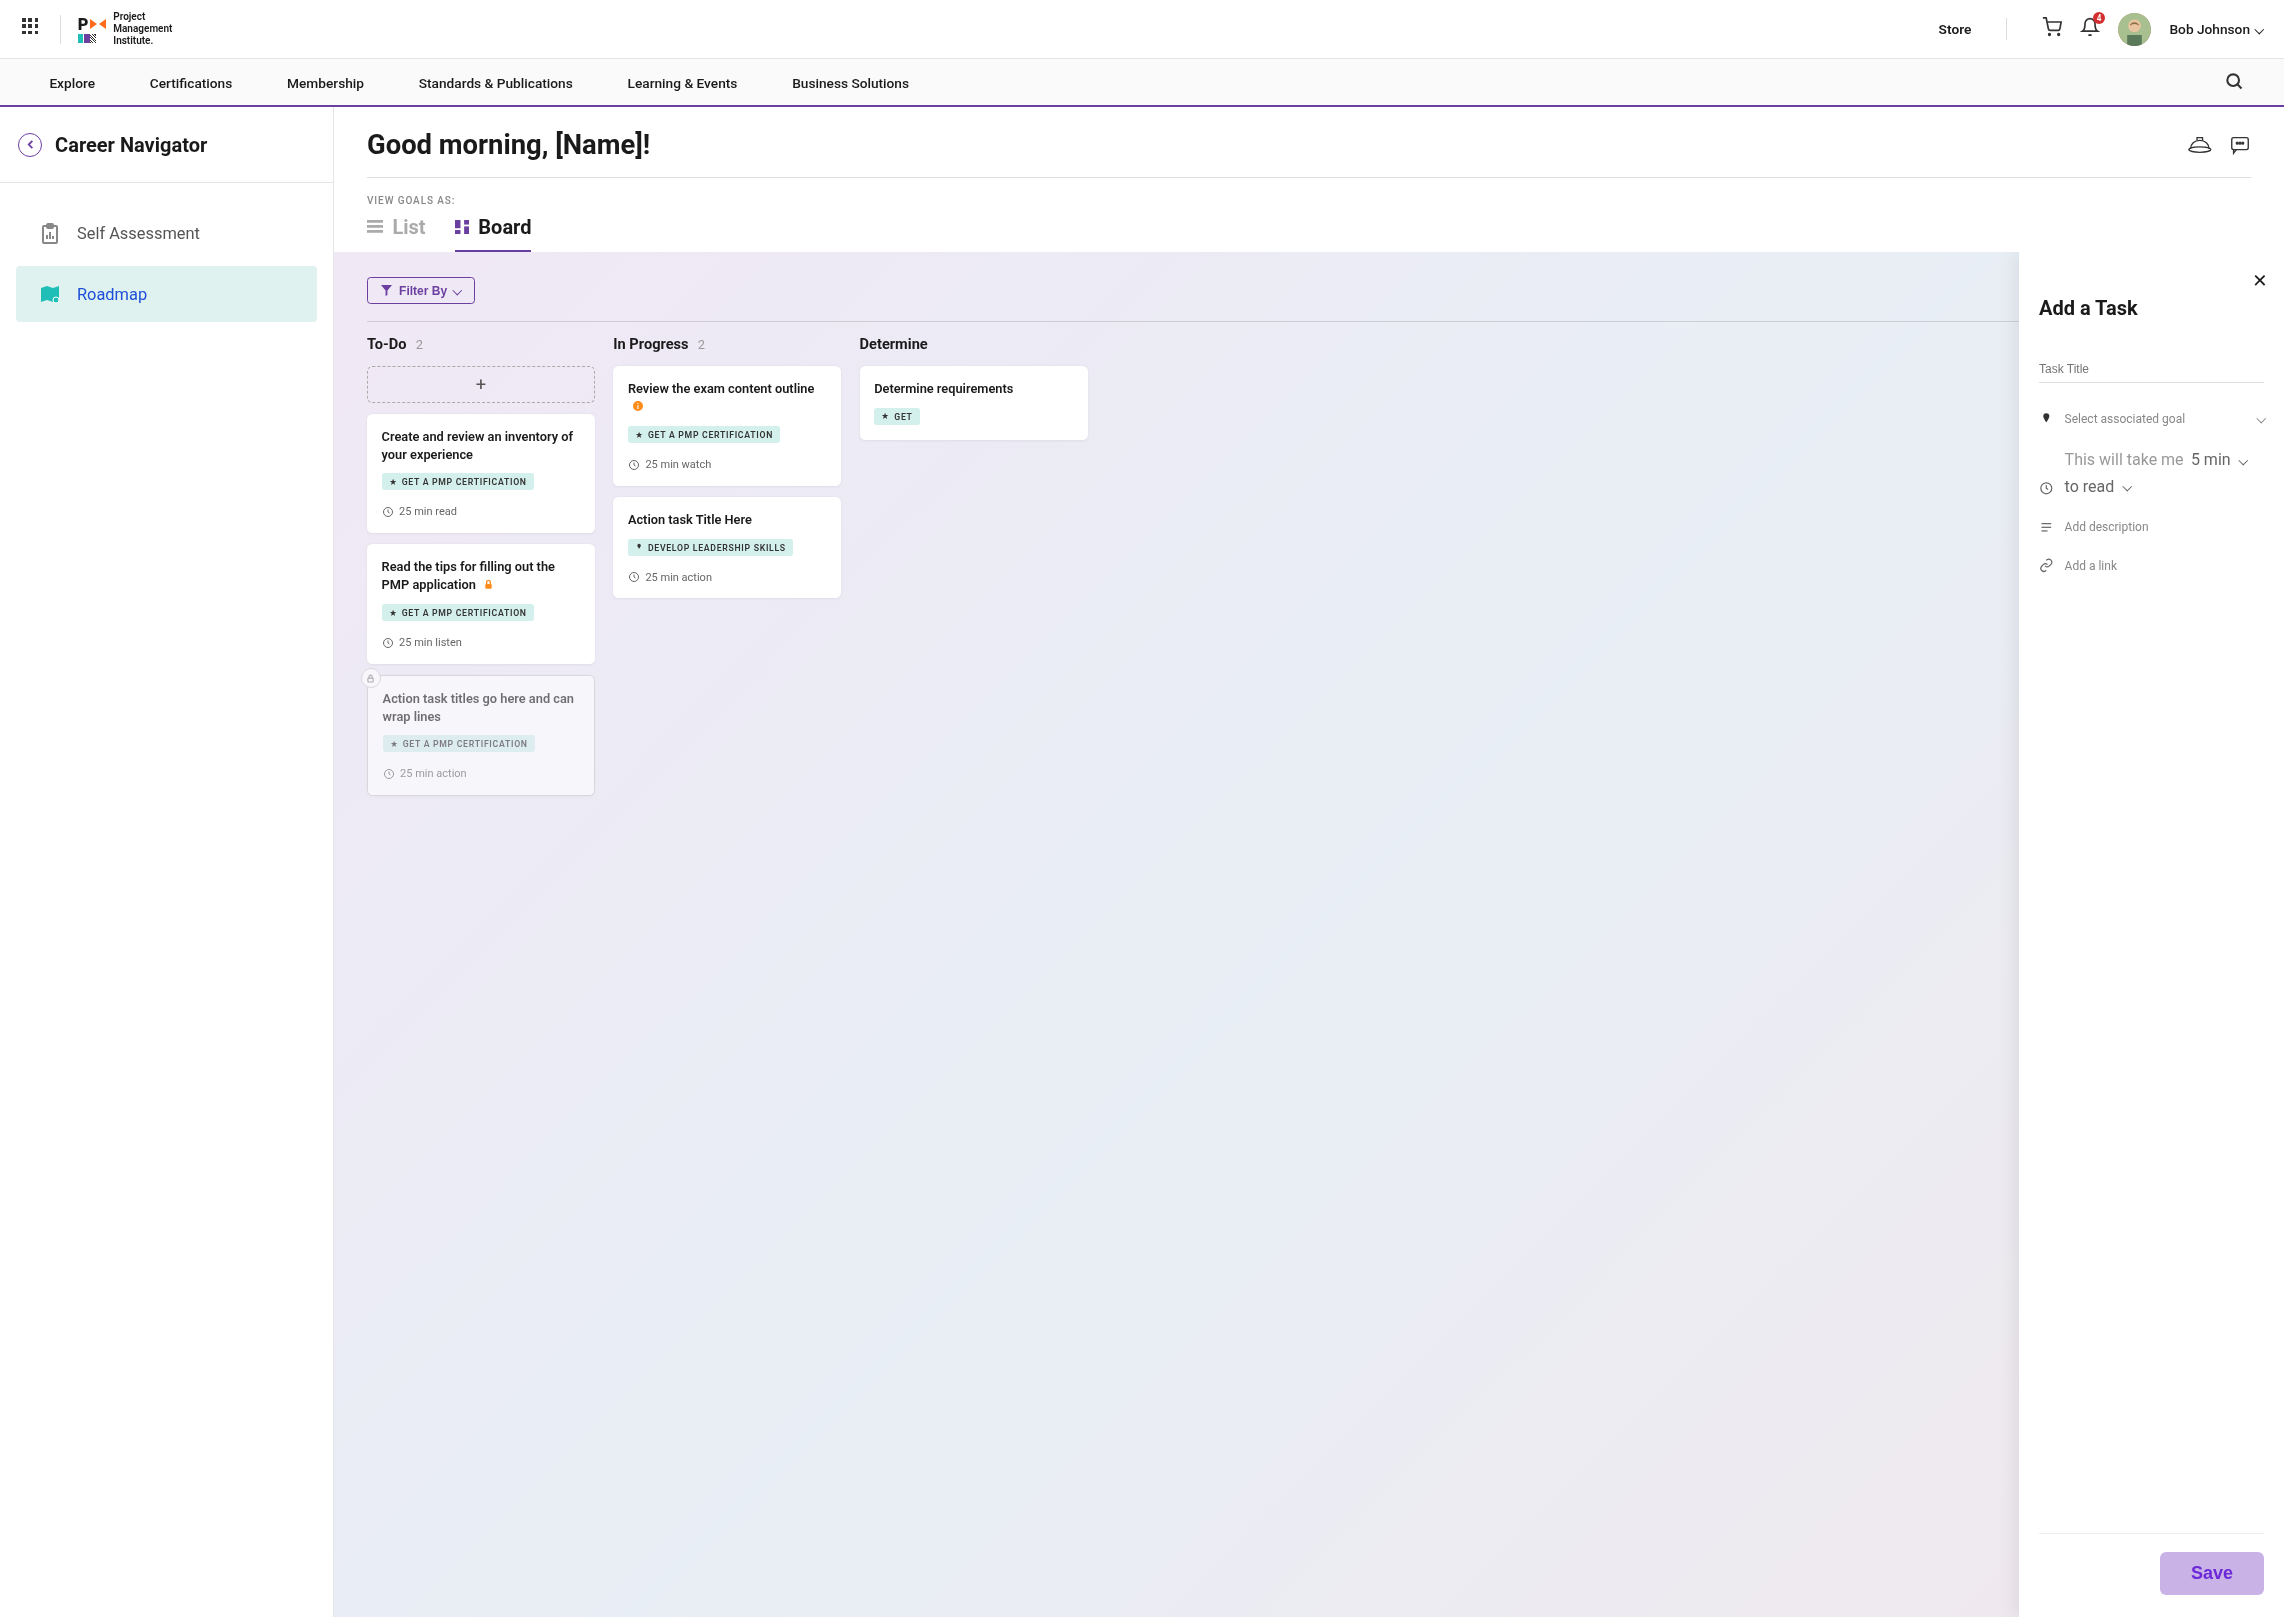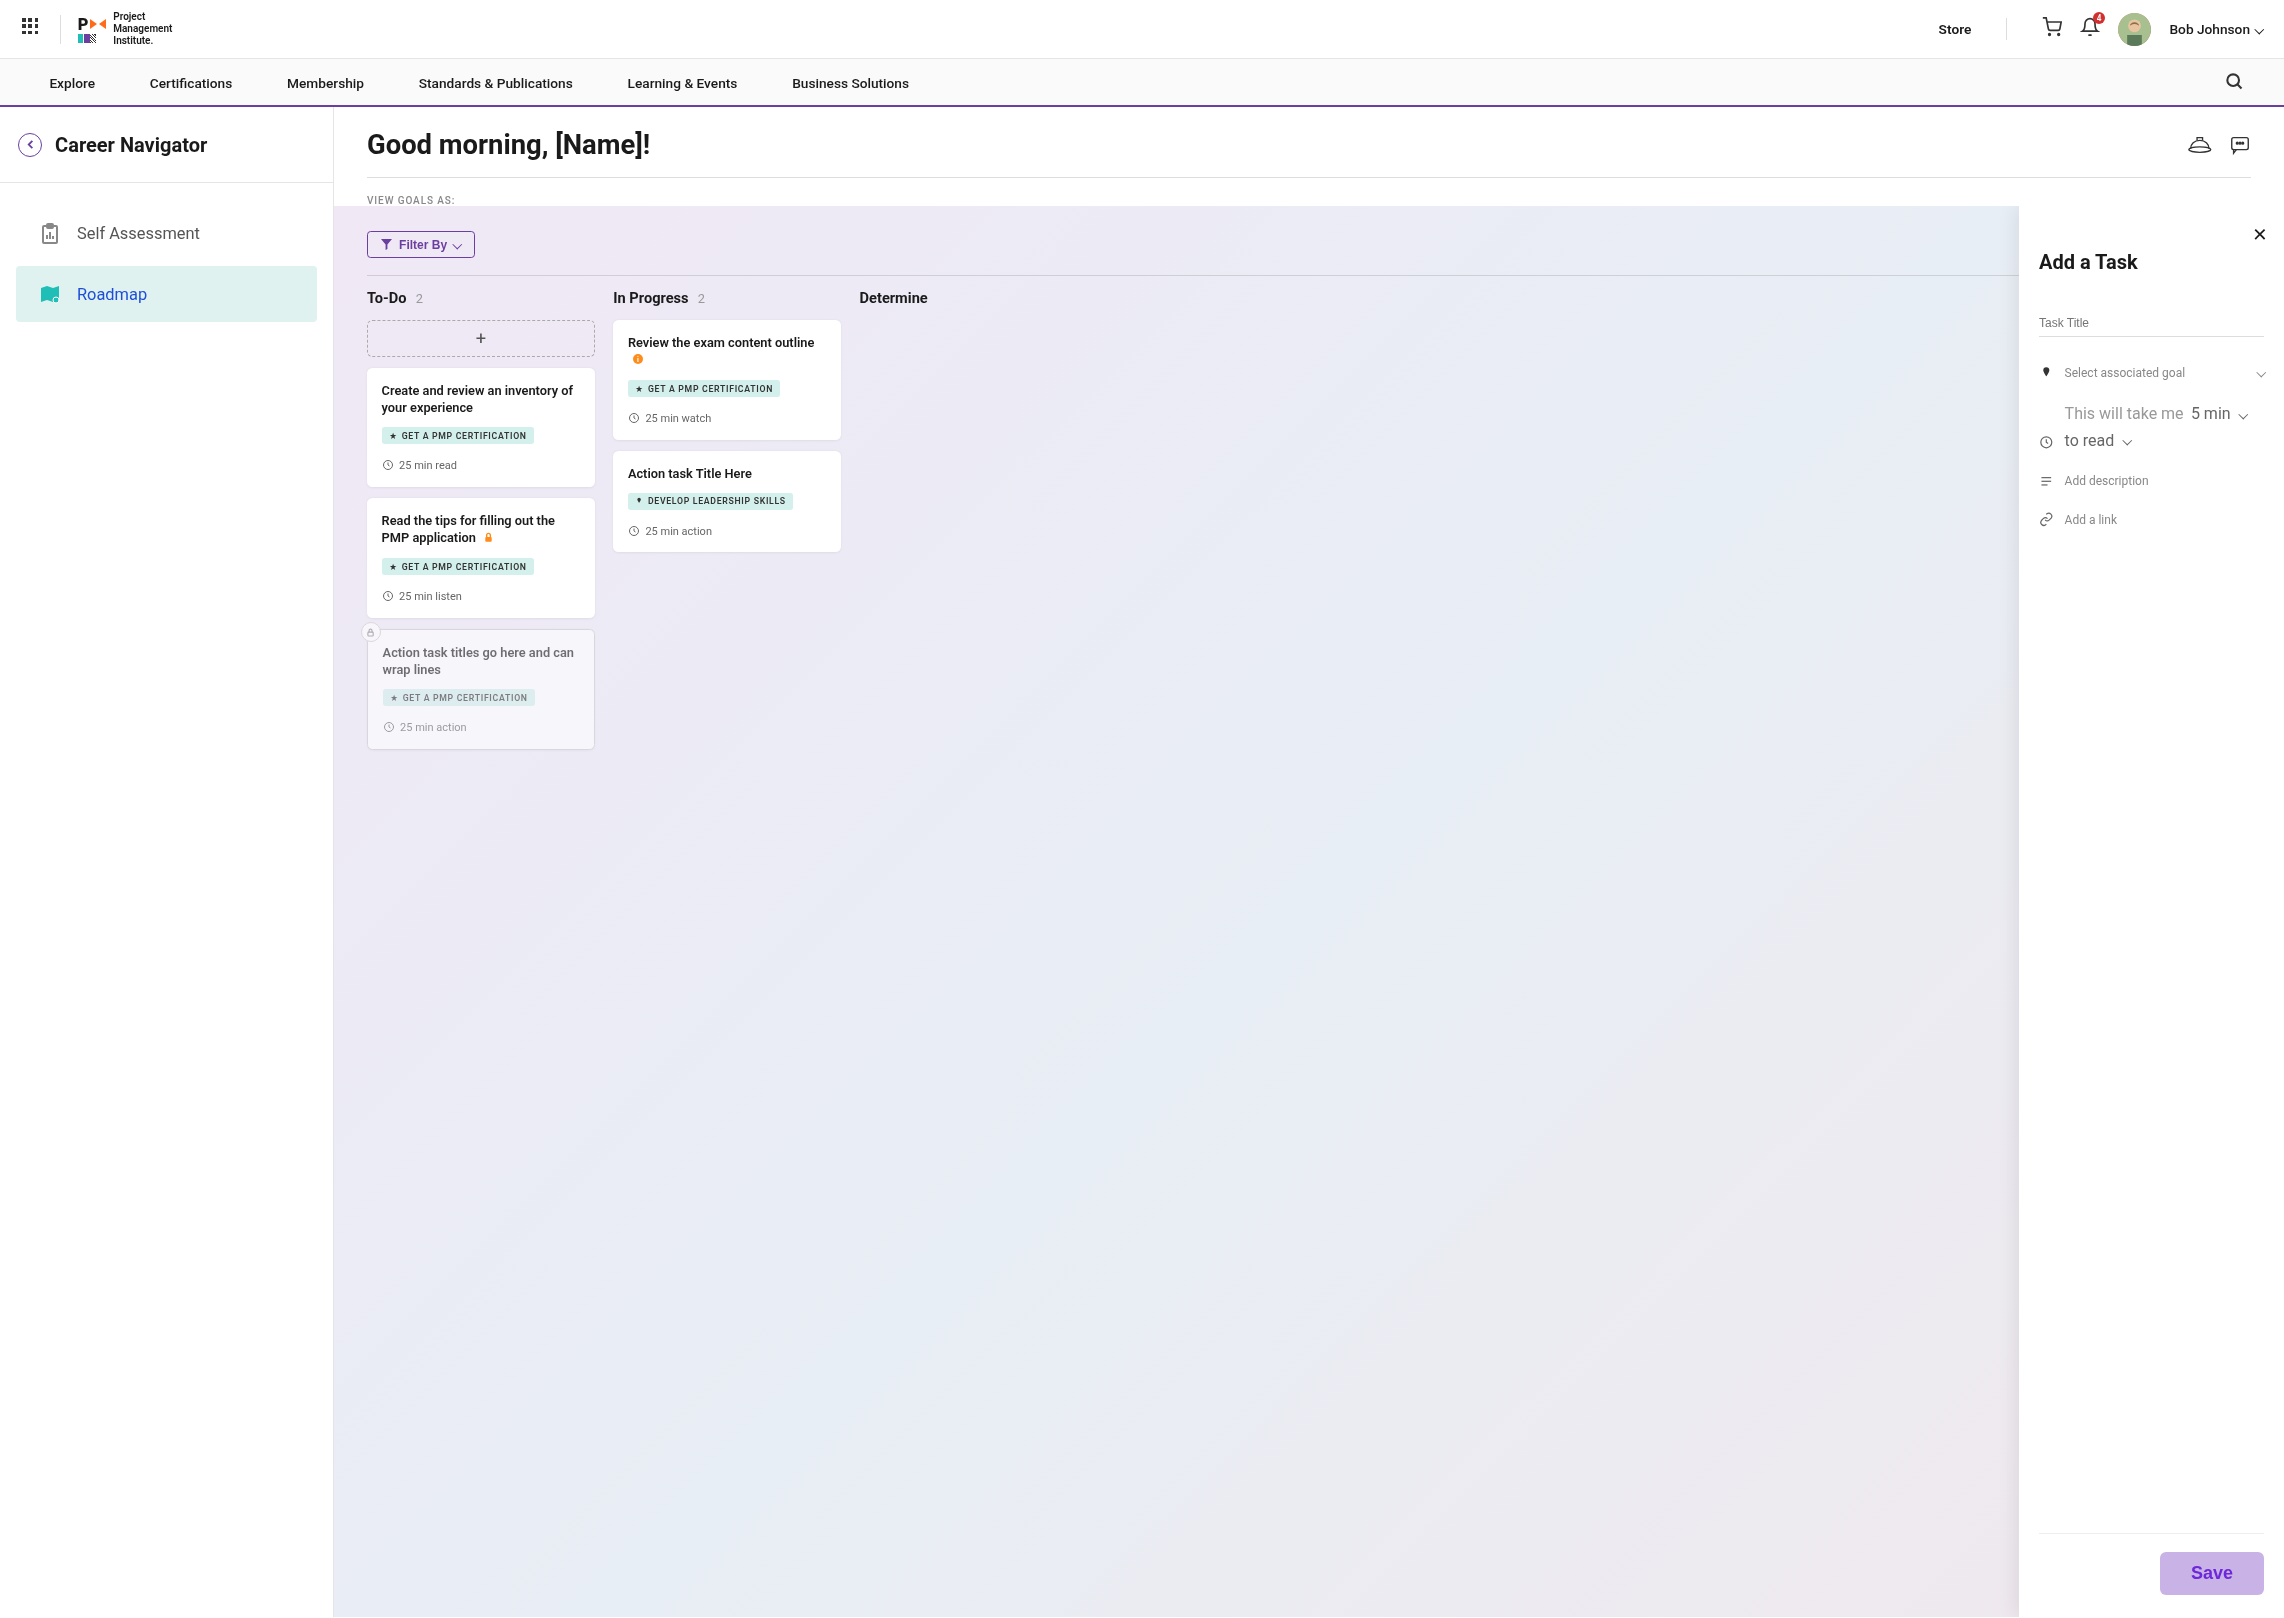--- a/index.html
+++ b/index.html
@@ -211,20 +211,39 @@
           <svg width="22" height="22" viewBox="0 0 24 24" fill="none" stroke="#333" stroke-width="1.5">
               <rect x="3" y="4" width="18" height="13" rx="2"></rect>
               <path d="M8 17l-3 4v-4"></path>
               <circle cx="9" cy="10" r="1" fill="#333"></circle>
               <circle cx="12" cy="10" r="1" fill="#333"></circle>
               <circle cx="15" cy="10" r="1" fill="#333"></circle>
             </svg>
         </div>
       </div>
       <div class="view-label">VIEW GOALS AS:</div>
+      <div class="tabs">
+        <div class="tab">
+          <svg width="16.4" height="12.8" viewBox="0 0 18 14" fill="currentColor">
+              <rect width="18" height="3"></rect>
+              <rect y="5.5" width="18" height="3"></rect>
+              <rect y="11" width="18" height="3"></rect>
+            </svg>
+          <span>List</span>
+        </div>
+        <div class="tab active">
+          <svg width="14.6" height="14.6" viewBox="0 0 16 16" fill="#6b3fa0">
+              <rect width="6" height="9"></rect>
+              <rect y="11" width="6" height="5"></rect>
+              <rect x="10" width="6" height="5"></rect>
+              <rect x="10" y="7" width="6" height="9"></rect>
+            </svg>
+          <span>Board</span>
+        </div>
+      </div>
     </div>
 
     <div class="board-wrap">
       <div class="filter-row">
         <button class="filter-btn">
           <svg width="11" height="11" viewBox="0 0 12 12" fill="currentColor">
               <path d="M0 0h12L7 6v5l-2 1V6L0 0z"></path>
             </svg>
           <span>Filter By</span>
           <span class="chev-down"></span>
@@ -329,20 +348,29 @@
                   <path d="M12 7v5l3 2"></path>
                 </svg>
                 <span>25 min action</span>
               </div></div>
           </div>
           <div class="column">
             <div class="col-header">
               <span class="col-title">Determine</span>
               <span class="col-count"></span>
             </div>
+            <div class="card">
+      <div class="card-title">Determine requirements </div>
+      <span class="tag">
+                <svg width="8.2" height="8.2" viewBox="0 0 24 24" fill="#333">
+                  <path d="M12 2l2.5 7h7l-5.7 4.3 2.2 7-6-4.5-6 4.5 2.2-7L2.5 9h7z"></path>
+                </svg>
+                <span>GET</span>
+              </span>
+      </div>
           </div>
         </div>
 
       <div class="side-panel">
         <div class="panel-close">✕</div>
         <div class="panel-title">Add a Task</div>
 
         <div class="field-row" style="margin-bottom:29px">
           <input class="title-input" placeholder="Task Title" style="">
         </div>

